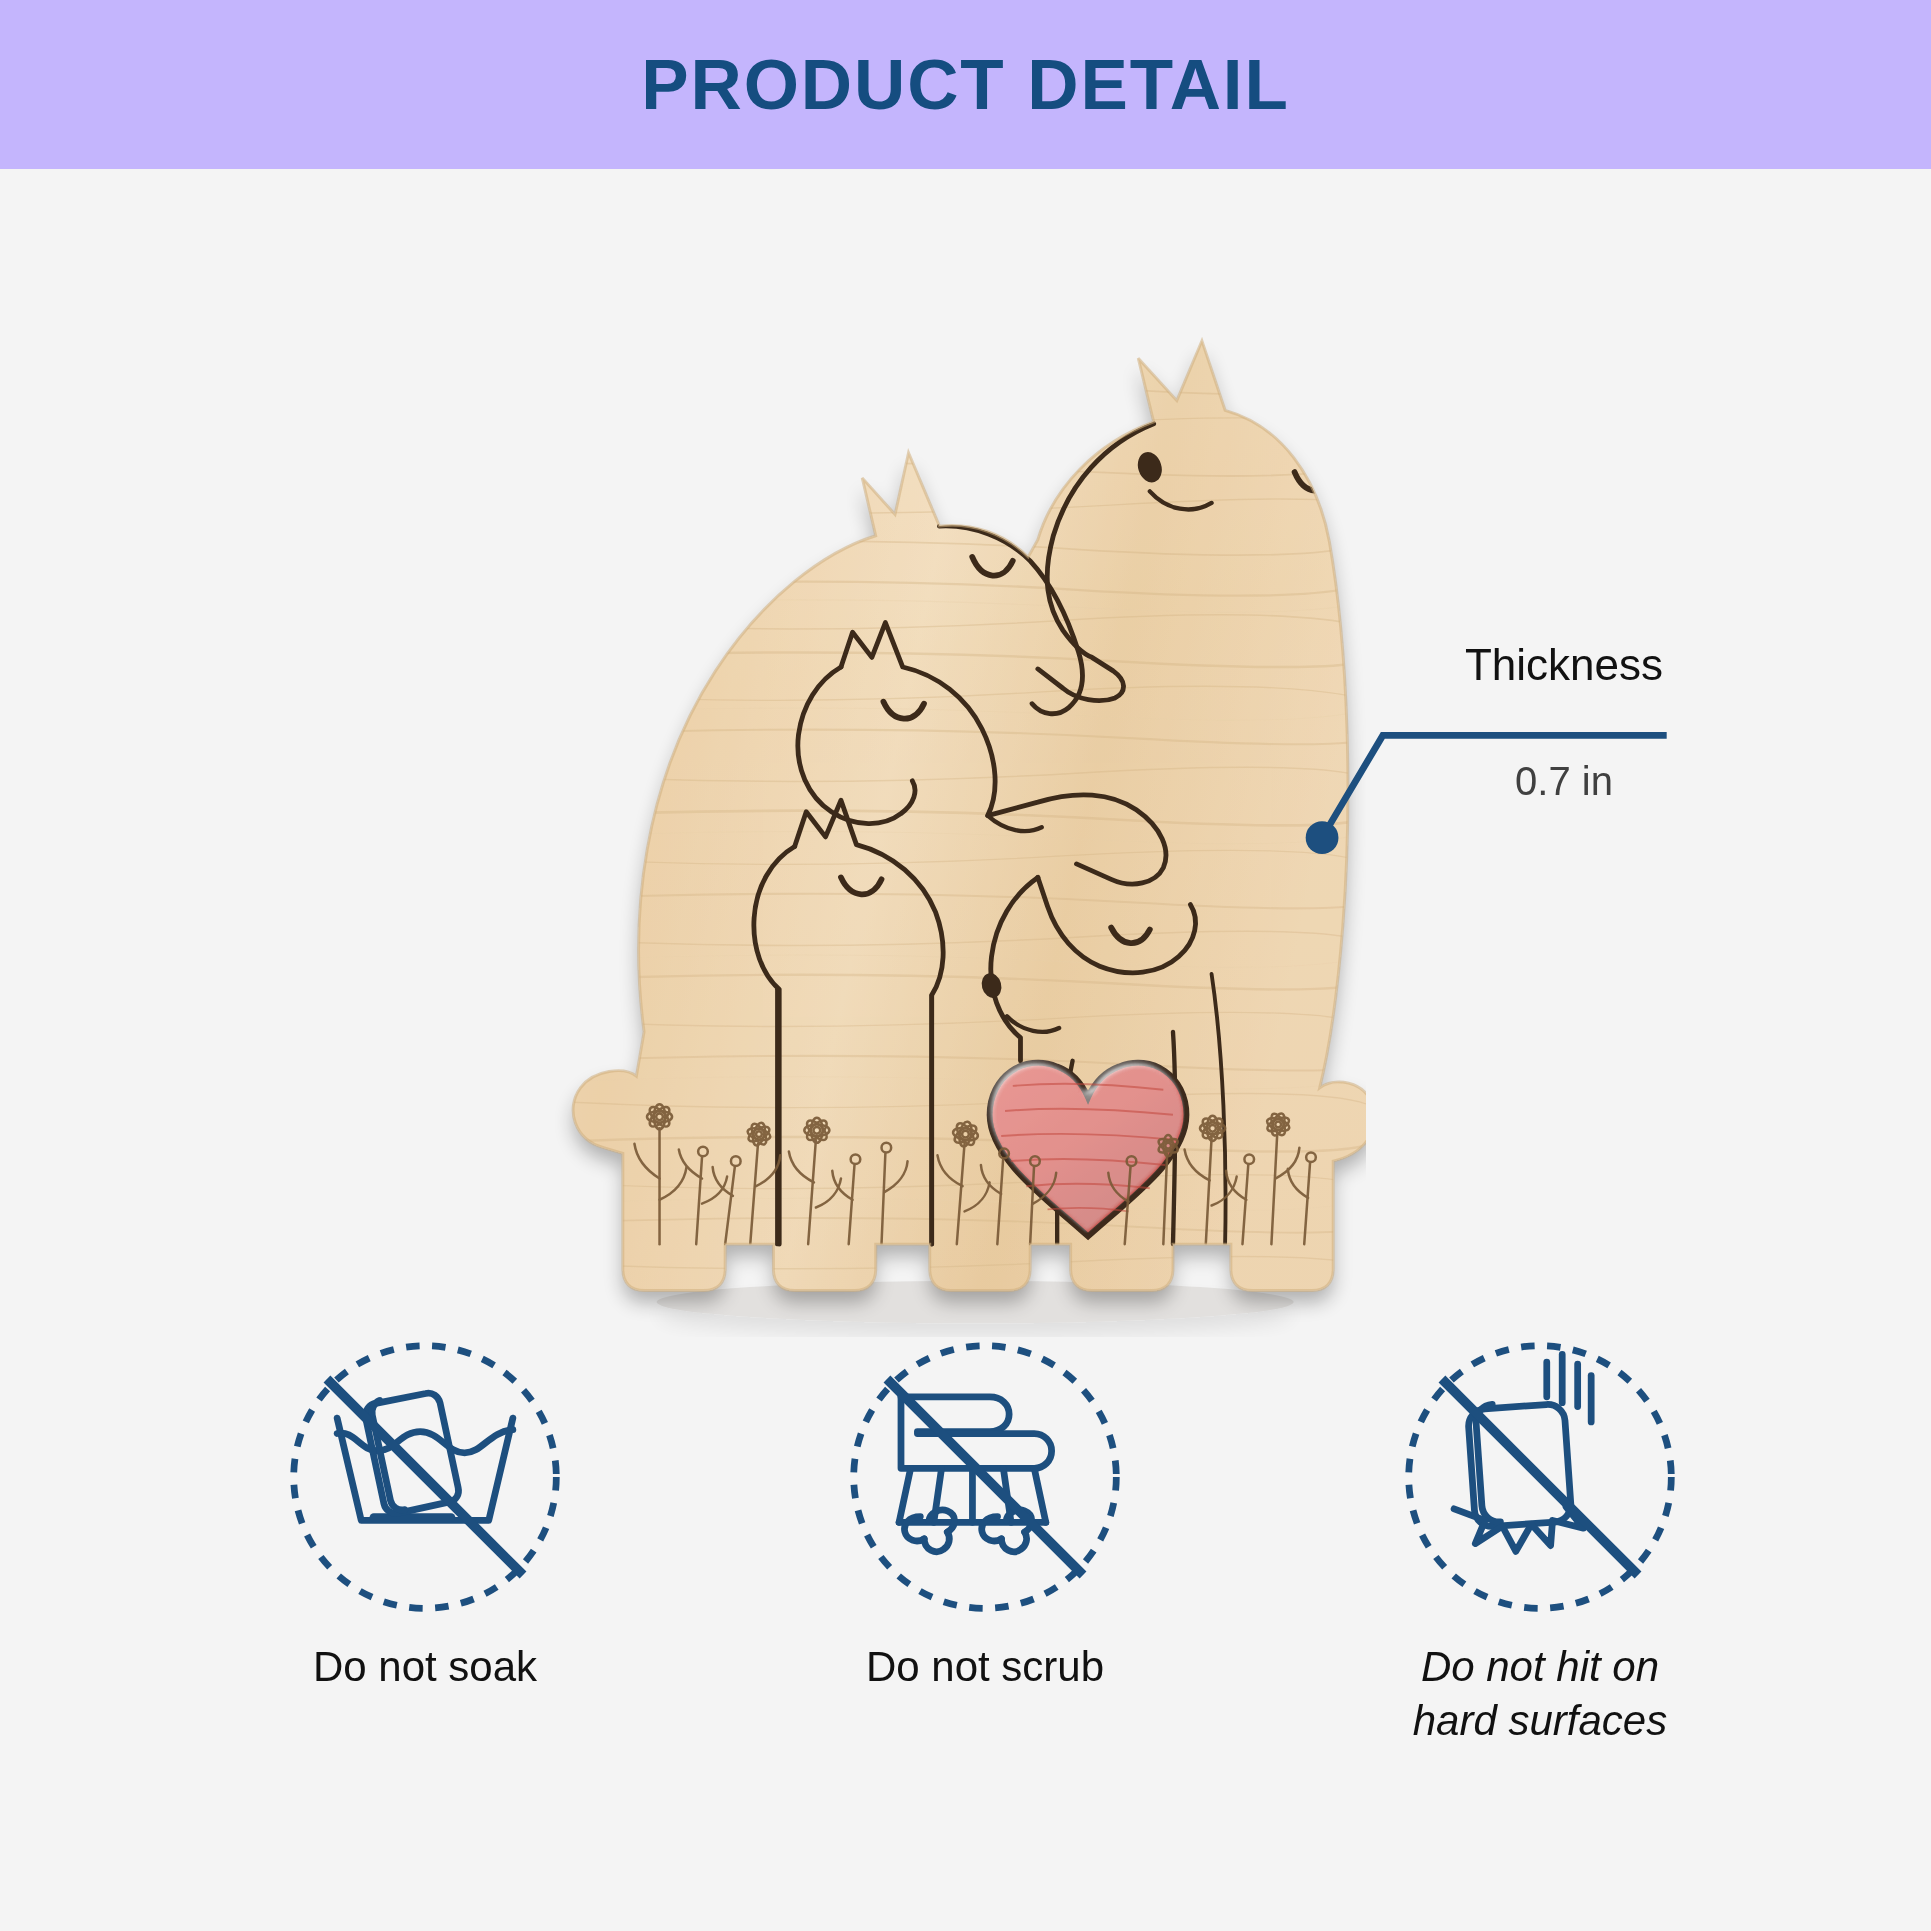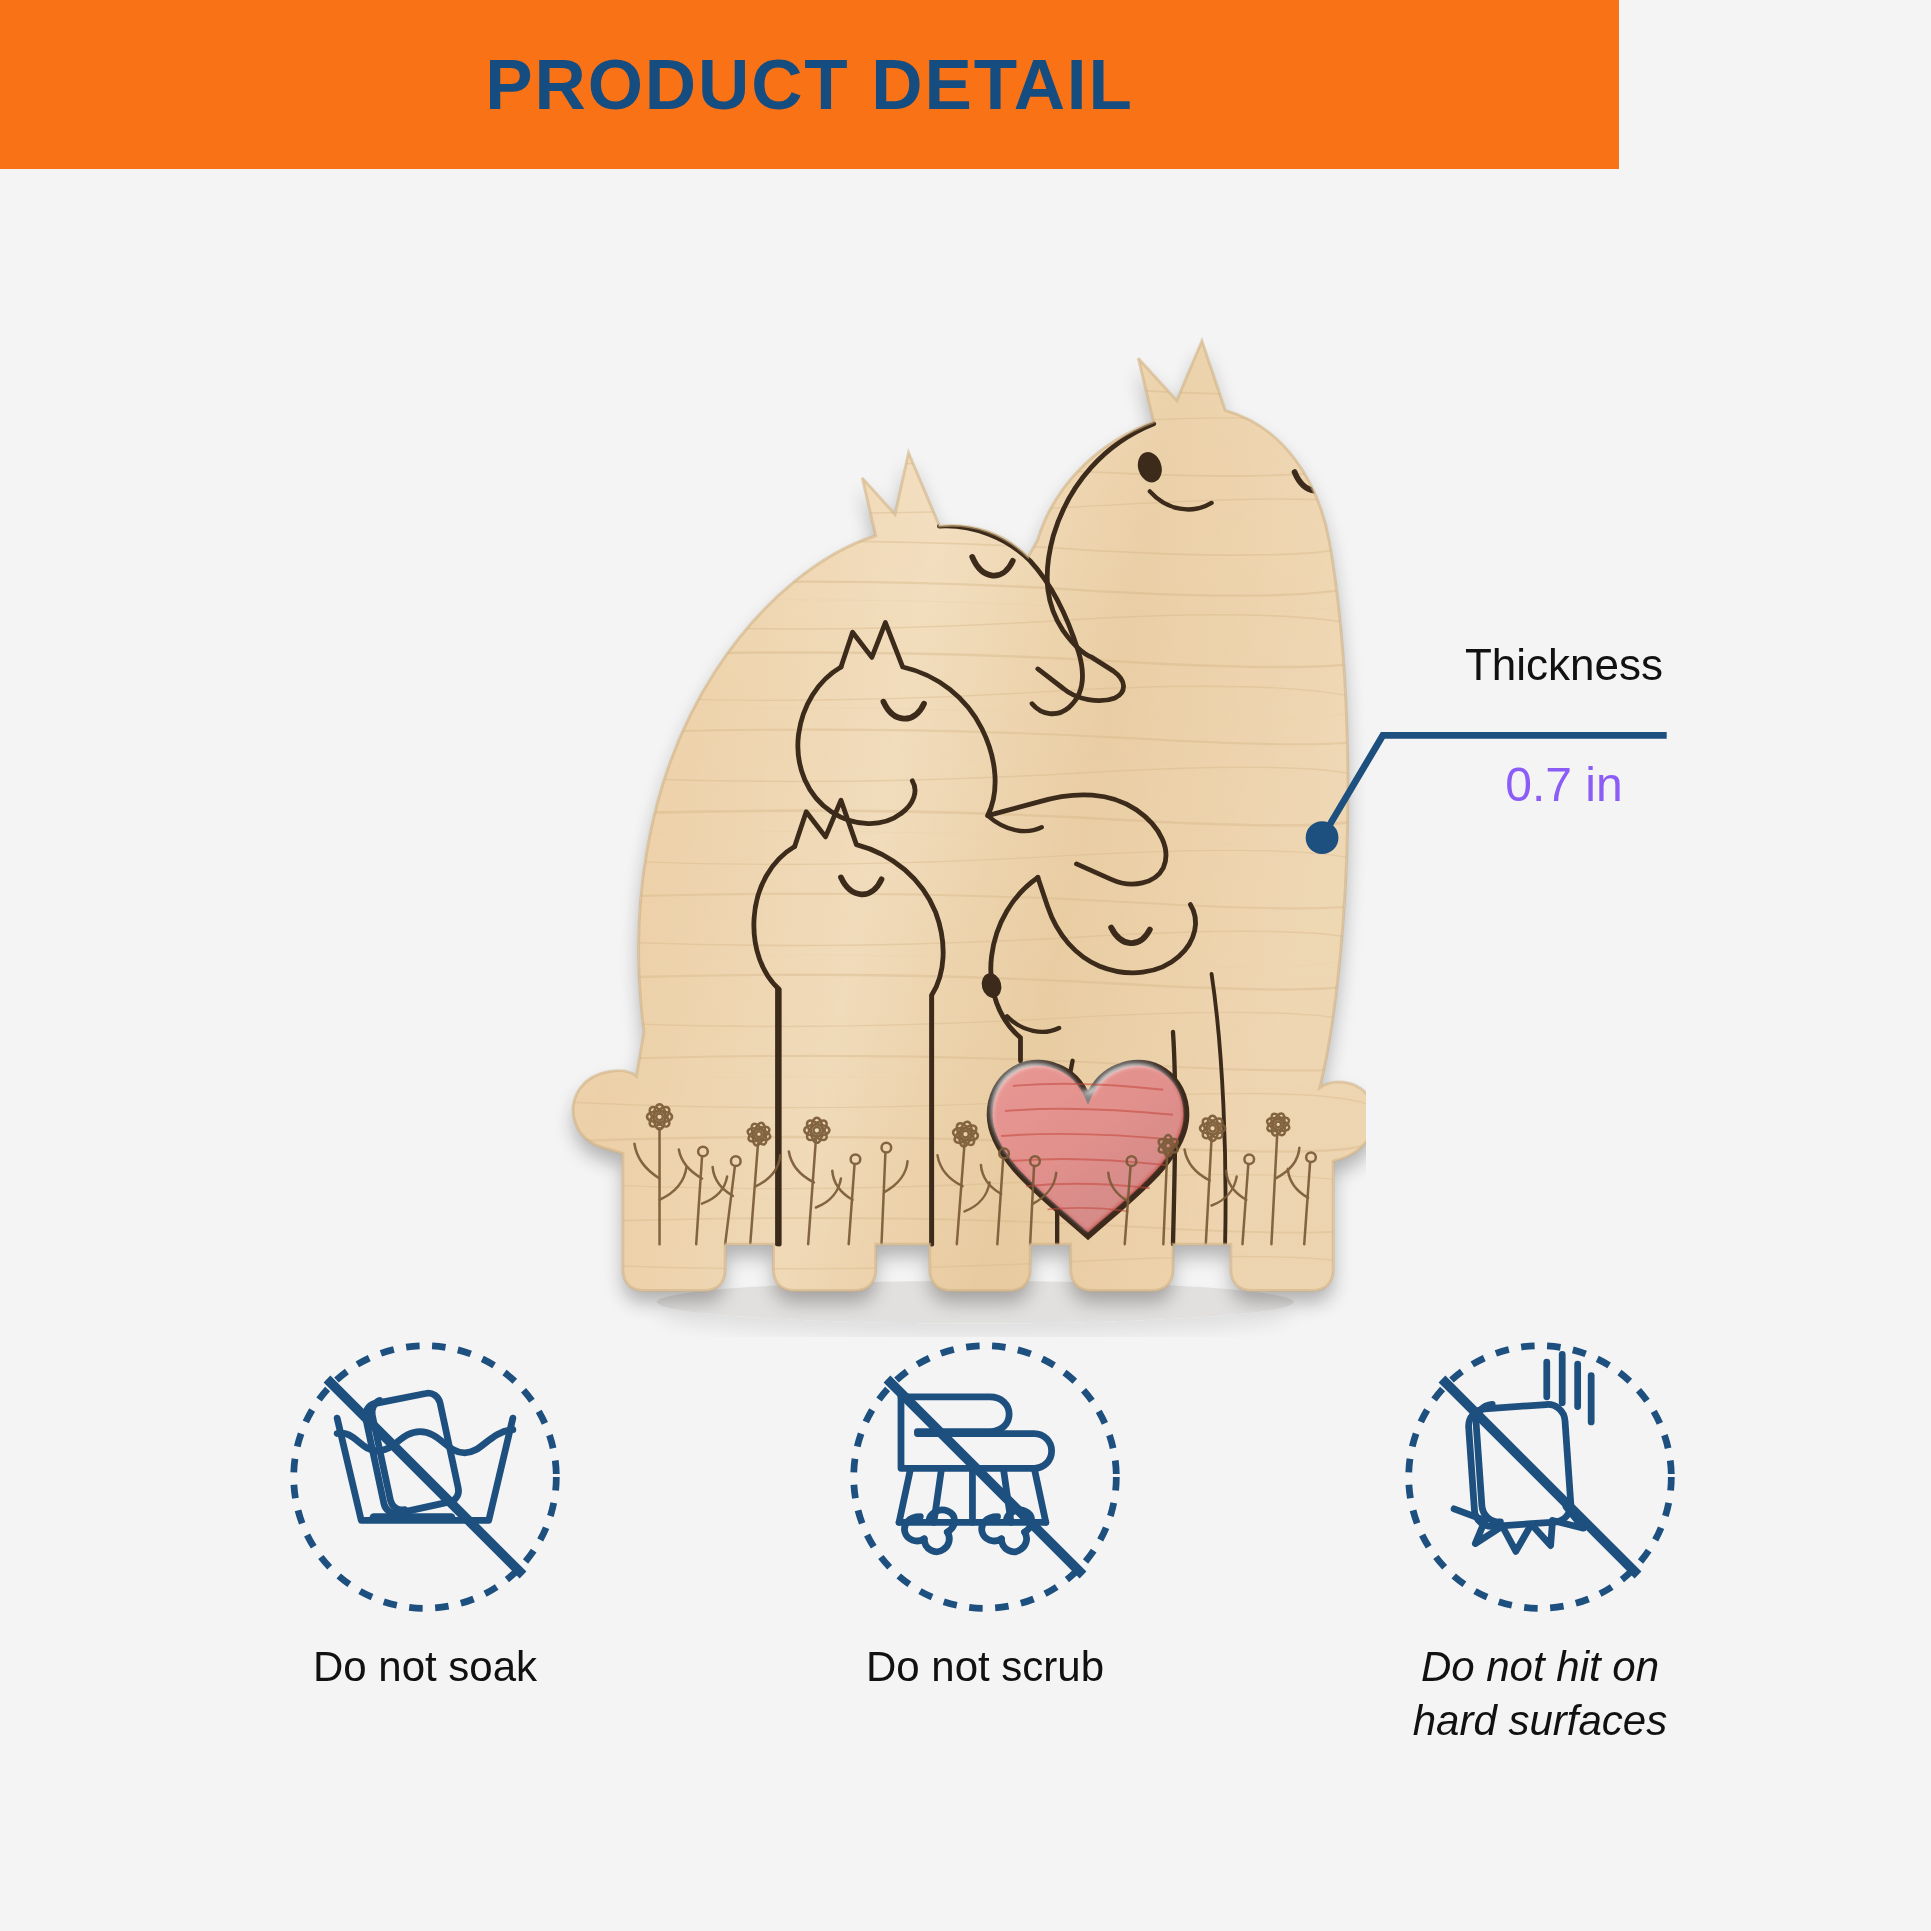--- a/index.html
+++ b/index.html
@@ -6,22 +6,22 @@
   html,body { width:1931px; height:1931px; }
   body {
     background:#f4f4f4;
     font-family:"Liberation Sans","DejaVu Sans",sans-serif;
     position:relative;
     overflow:hidden;
   }
 
   
   #header-band{
-    position:absolute; left:0; top:0; width:1619px; height:169px;
-    background:#f97316;
+    position:absolute; left:0; top:0; width:1931px; height:169px;
+    background:#c4b5fd;
     display:flex; align-items:center; justify-content:center;
   }
   #page-title{
     font-size:71px; font-weight:700; letter-spacing:1.9px;
     color:#154d80; line-height:1; white-space:nowrap;
   }
 
   
   #product-stage{
     position:absolute; left:0; top:169px; width:1931px; height:1139px;margin-top:28px;
@@ -35,21 +35,21 @@
   #thickness-callout{
     position:absolute; left:1284px; top:444px; width:454px; height:241px;
   }
   #callout-line-svg{ position:absolute; left:0; top:0; width:454px; height:241px; }
   #thickness-label{
     position:absolute; left:116px; top:0px; width:328px;
     text-align:center; font-size:44px; color:#111; line-height:1.1;
   }
   #thickness-value{
     position:absolute; left:116px; top:118px; width:328px;
-    text-align:center; font-size:48px; color:#8b5cf6; line-height:1.1;
+    text-align:center; font-size:40px; color:#404040; line-height:1.1;
   }
 
   
   #care-row{
     position:absolute; left:0px; top:1337px; width:1931px; height:541px;
   }
   .care-item{
     position:absolute; top:0; width:444px; text-align:center;
   }
   .care-icon-box{

